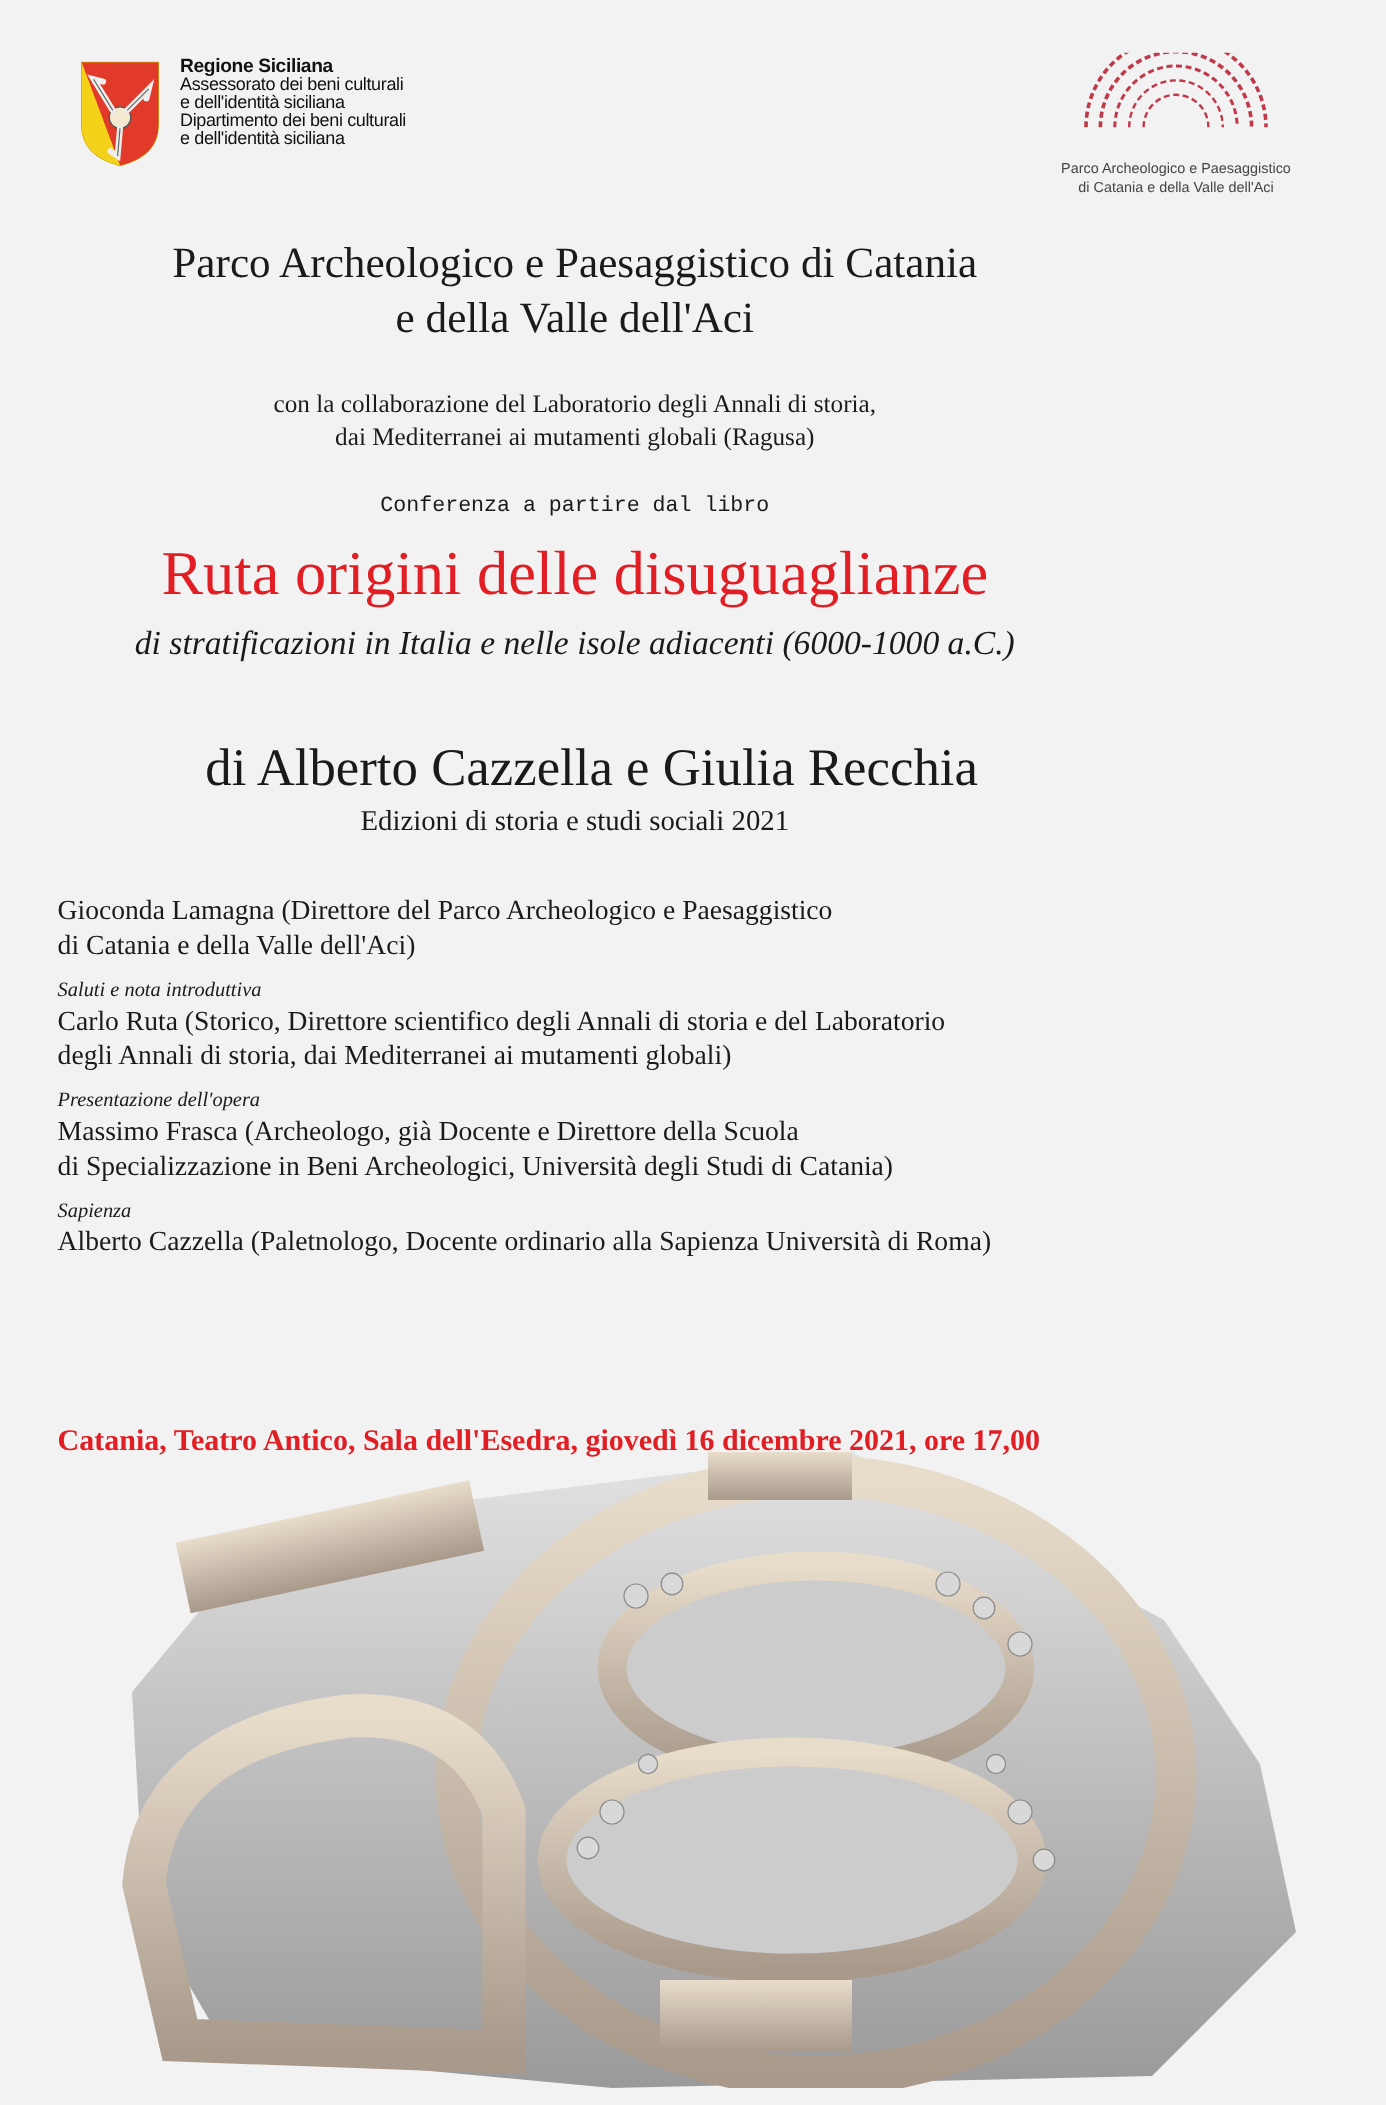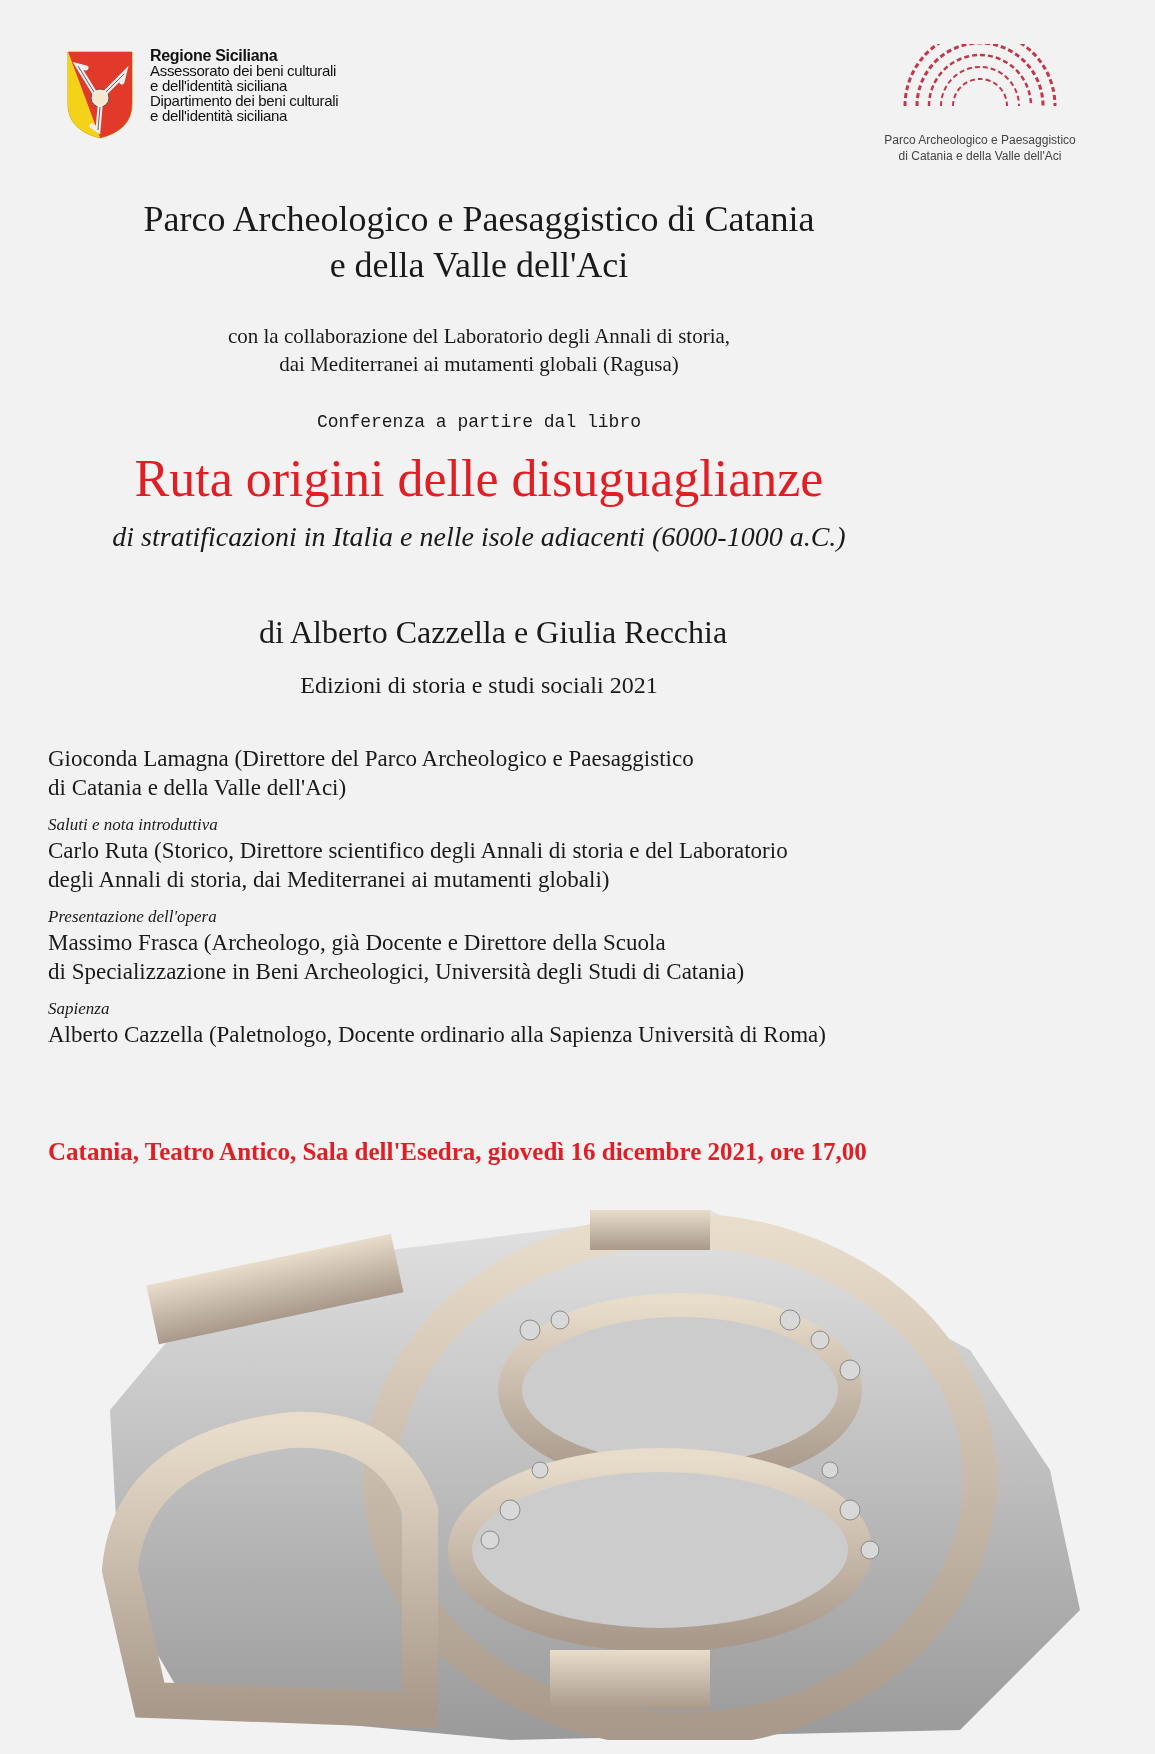--- a/index.html
+++ b/index.html
@@ -13,29 +13,29 @@
 
   .logo-right { position: absolute; left: 840px; top: 44px; width: 280px; text-align: center; }
   .logo-right-text { font-family: "Liberation Sans", sans-serif; font-size: 12px; line-height: 16px; color: #444; margin-top: 18px; }
 
   .center { position: absolute; left: 0; width: 958px; text-align: center; }
   .t1 { top: 196px; font-size: 36px; line-height: 46px; font-family: "Liberation Serif", serif; }
   .t2 { top: 322px; font-size: 21px; line-height: 28px; font-family: "Liberation Serif", serif; }
   .t3 { top: 412px; font-size: 18px; font-family: Liberation Mono, monospace; }
   .title { top: 447px; font-size: 52px; line-height: 64px; color: #e01e24; font-family: "Liberation Serif", serif; }
   .subtitle { top: 520px; font-size: 28px; line-height: 34px; font-style: italic; font-family: "Liberation Serif", serif; }
-  .authors { top: 614px; font-size: 32px; font-family: "Liberation Serif", serif; padding-left: 28px; }
+  .authors { top: 614px; font-size: 44px; font-family: "Liberation Serif", serif; padding-left: 28px; }
   .edition { top: 672px; font-size: 24px; font-family: "Liberation Serif", serif; }
 
   .program { position: absolute; left: 48px; top: 744px; width: 1080px; font-family: "Liberation Serif", serif; }
   .section { margin-bottom: 12px; }
   .role { font-style: italic; font-size: 17px; line-height: 22px; }
   .person { font-size: 23px; line-height: 29px; }
 
-  .venue { position: absolute; left: 48px; top: 1138px; font-size: 25px; color: #e01e24; font-weight: bold; font-family: "Liberation Serif", serif; }
+  .venue { position: absolute; left: 48px; top: 1187px; font-size: 25px; color: #e01e24; font-weight: bold; font-family: "Liberation Serif", serif; }
 
   .image-area { position: absolute; left: 90px; top: 1210px; width: 1000px; height: 530px; }
 </style>
 </head>
 <body>
 
 <div class="logo-left">
   <div class="shield">
     <svg width="72" height="92" viewBox="0 0 72 92">
       <path d="M4 4 H68 V56 Q68 82 36 90 Q4 82 4 56 Z" fill="#f5d21a" stroke="#c7a600" stroke-width="1"></path>

